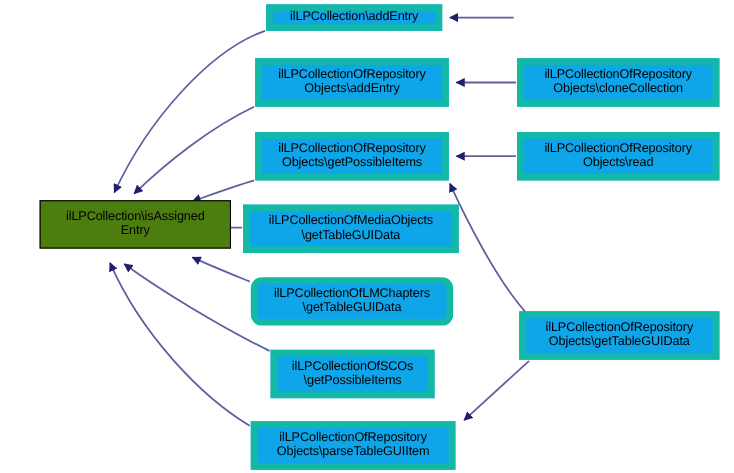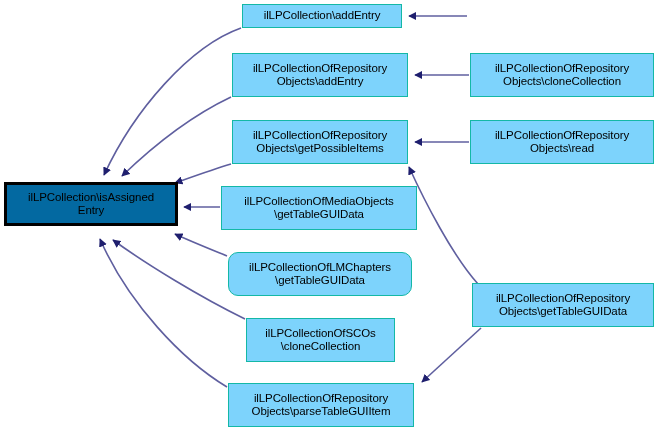--- a/index.html
+++ b/index.html
@@ -19,36 +19,37 @@
     position: absolute;
     left: 0;
     top: 0;
     width: 667px;
     height: 430px;
     pointer-events: none;
   }
   .node {
     position: absolute;
     box-sizing: border-box;
-    border: 1px solid #14b8a6;
-    background: #7dd3fc;
+    border: 6px solid #14b8a6;
+    background: #0ea5e9;
     display: flex;
     align-items: center;
     justify-content: center;
     text-align: center;
     font-size: 11.5px;
     line-height: 13.5px;
     color: #000000;
     letter-spacing: -0.1px;
     z-index: 2;
     cursor: default;
   }
   .node.highlight {
-    background: #0369a1;
-    border: 3px solid #000000;
+    background: #4d7c0f;
+    border: 1px solid #000000;
+    margin-left: 32px;
   }
   .node-label {
     display: block;
     padding: 0 3px;
     white-space: pre-line;
   }
 </style>
 </head>
 <body>
 
@@ -113,21 +114,21 @@
 \getTableGUIData</span>
   </div>
 
   <div class="node" style="left:228px; top:252px; width:184px; height:44px;border-radius:10px;">
     <span class="node-label">ilLPCollectionOfLMChapters
 \getTableGUIData</span>
   </div>
 
   <div class="node" style="left:246px; top:318px; width:149px; height:44px;">
     <span class="node-label">ilLPCollectionOfSCOs
-\cloneCollection</span>
+\getPossibleItems</span>
   </div>
 
   <div class="node" style="left:228px; top:383px; width:186px; height:44px;">
     <span class="node-label">ilLPCollectionOfRepository
 Objects\parseTableGUIItem</span>
   </div>
 
 
   <div class="node" style="left:470px; top:53px; width:184px; height:44px;">
     <span class="node-label">ilLPCollectionOfRepository

